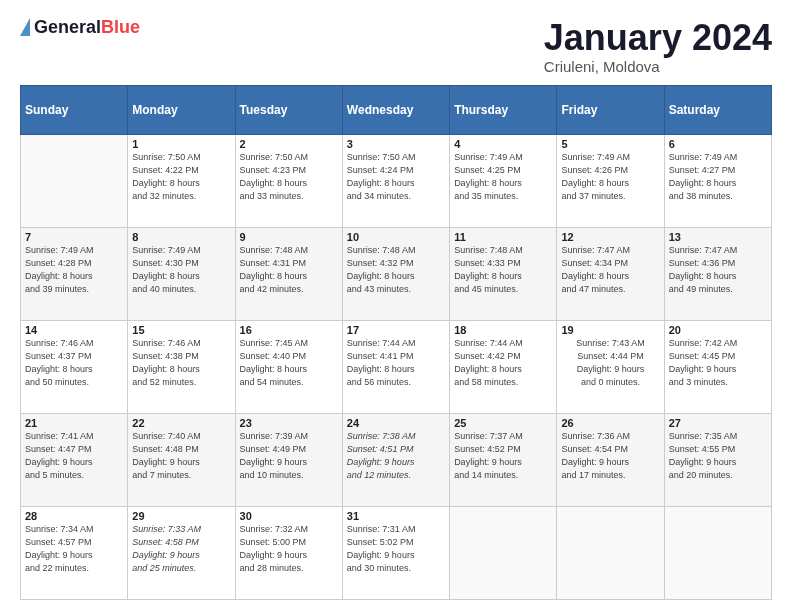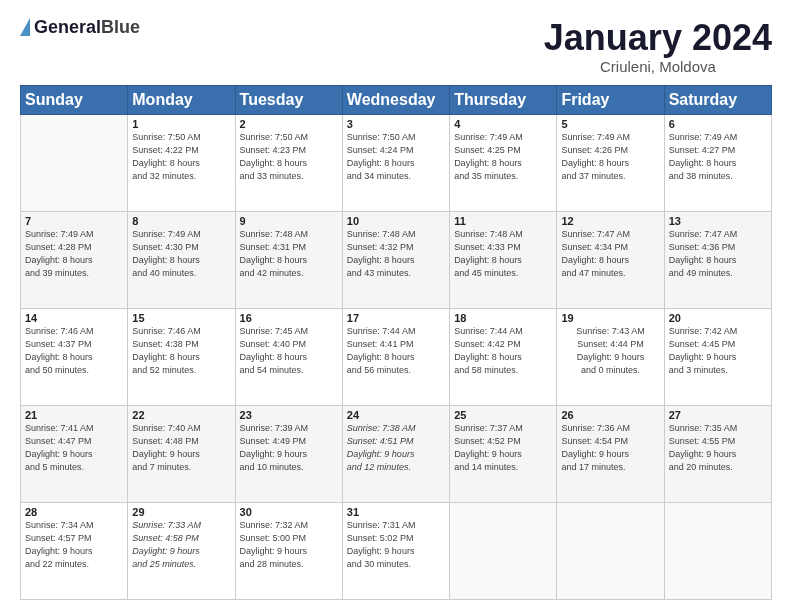--- a/index.html
+++ b/index.html
@@ -17,21 +17,21 @@
       display: flex;
       flex-direction: column;
     }
     .header {
       display: flex;
       justify-content: space-between;
       align-items: flex-start;
       margin-bottom: 10px;
     }
     .title-block {
-      text-align: center;
+      text-align: left;
     }
     .main-title {
       font-size: 36px;
       font-weight: bold;
       color: #1a1a2e;
       line-height: 1.1;
     }
     .subtitle {
       font-size: 15px;
       color: #555;
@@ -40,23 +40,23 @@
     .calendar {
       flex: 1;
       border: 1px solid #ccc;
       border-collapse: collapse;
       width: 100%;
       table-layout: fixed;
     }
     .calendar th {
       background: #3a6fad;
       color: #fff;
-      font-size: 16px;
-      font-weight: bold;
-      padding: 5px 4px;
+      font-size: 12px;
+      font-weight: bold;
+      padding: 17px 4px;
       text-align: left;
       border: 1px solid #2d5a8f;
     }
     .calendar td {
       border: 1px solid #ccc;
       vertical-align: top;
       padding: 3px 4px;
       font-size: 9.5px;
       color: #333;
       height: 80px;
@@ -103,21 +103,21 @@
       line-height: 1;
     }
     .logo-words .general {
       font-size: 18px;
       font-weight: bold;
       color: #1a1a2e;
     }
     .logo-words .blue {
       font-size: 18px;
       font-weight: bold;
-      color: #404040;
+      color: #ef4444;
     }
     .logo-underline {
       height: 2px;
       background: #4a90c4;
       width: 100%;
       margin-top: 1px;
     }
   </style>
 </head>
 <body>

